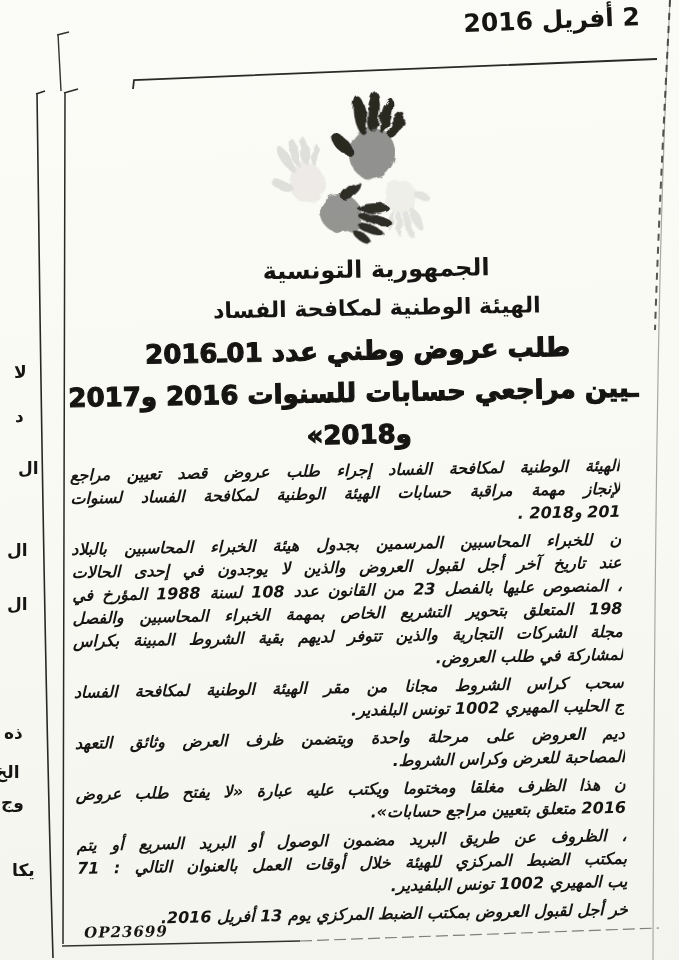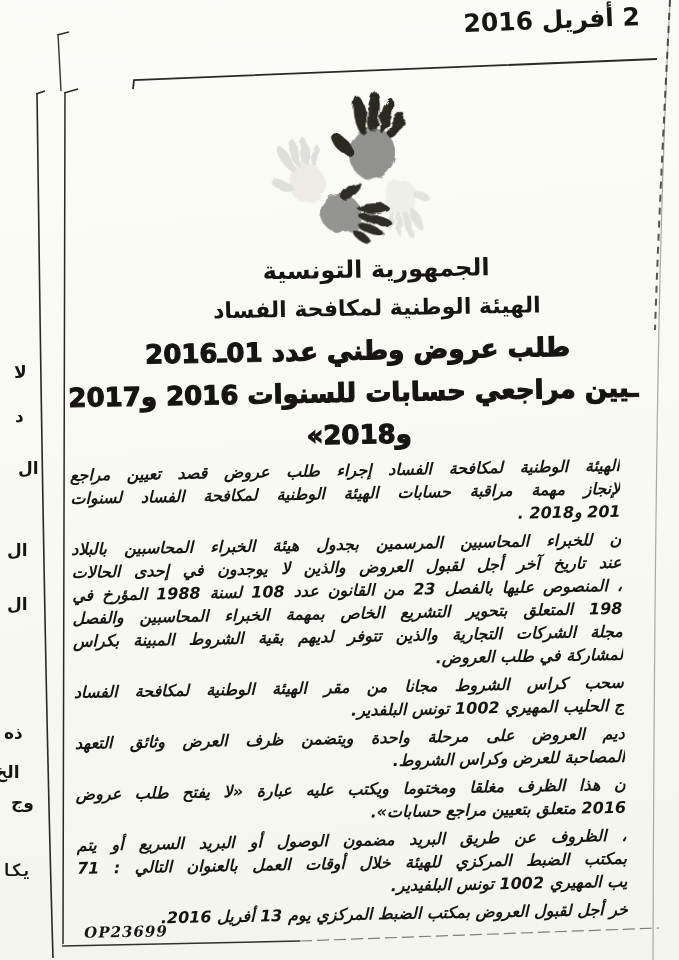--- a/index.html
+++ b/index.html
@@ -62,22 +62,22 @@
     <path d="M300,941 L659,928" stroke="#807e7a" stroke-width="1.2" fill="none" stroke-dasharray="12 5"></path>
   </svg>
 
   <span class="frag" style="left:14px;top:362px;">لا</span>
   <span class="frag" style="left:15px;top:406px;">د</span>
   <span class="frag" style="left:18px;top:458px;">ال</span>
   <span class="frag" style="left:7px;top:540px;">ال</span>
   <span class="frag" style="left:7px;top:594px;">ال</span>
   <span class="frag" style="left:4px;top:723px;">ذه</span>
   <span class="frag" style="left:-5px;top:762px;">الخ</span>
-  <span class="frag" style="left:11px;top:792px;">وج</span>
-  <span class="frag" style="left:1px;top:860px;font-family:Liberation Mono, monospace;">يكا</span>
+  <span class="frag" style="left:1px;top:792px;">وج</span>
+  <span class="frag" style="left:12px;top:860px;">يكا</span>
 
   <div class="date">2 أفريل 2016</div>
 
   <div class="doc">
 
     <div class="logo">
       <svg viewBox="0 0 216 170" width="216" height="170">
         <defs>
           <filter id="rough" x="-30%" y="-30%" width="160%" height="160%">
             <feTurbulence type="fractalNoise" baseFrequency="0.09" numOctaves="2" seed="7" result="n"></feTurbulence>

